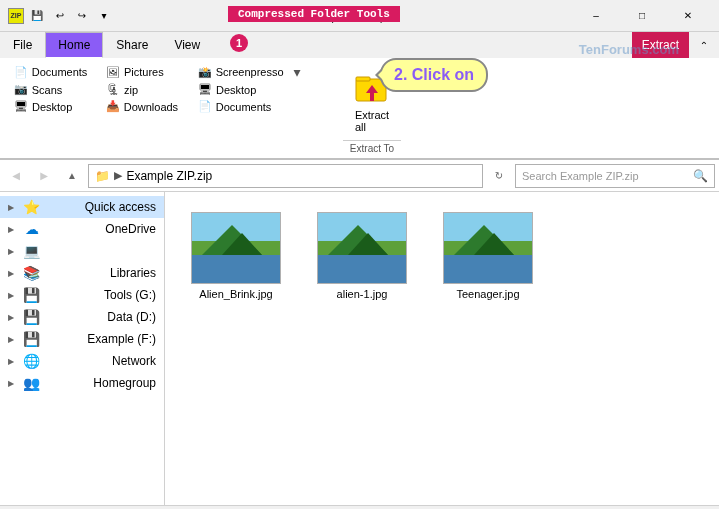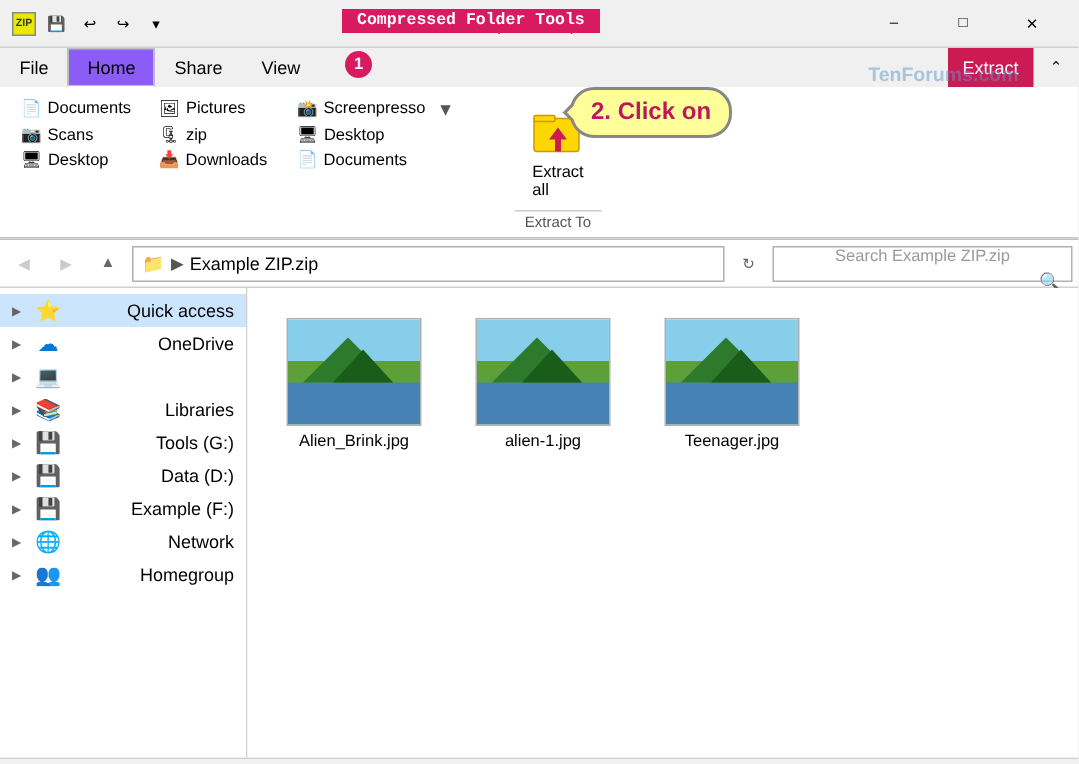--- a/index.html
+++ b/index.html
@@ -42,38 +42,38 @@
 
     .extract-to-section { display: flex; flex-direction: column; align-items: center; padding: 0 8px; }
     .extract-btn { display: flex; flex-direction: column; align-items: center; gap: 2px; padding: 4px 8px; cursor: pointer; border: 1px solid transparent; }
     .extract-icon { width: 40px; height: 40px; position: relative; }
     .section-label { font-size: 10px; color: #555; text-align: center; border-top: 1px solid #ccc; width: 100%; padding-top: 2px; margin-top: 2px; }
 
     
     .tooltip-bubble {
       position: absolute; left: 380px; top: 58px;
       background: #ffff99; border: 2px solid #888; border-radius: 16px;
-      padding: 6px 12px; font-size: 16px; font-weight: bold; color: #be185d;
+      padding: 6px 12px; font-size: 16px; font-weight: bold; color: #8b5cf6;
       z-index: 20; white-space: nowrap;
     }
     .tooltip-bubble::before {
       content: ''; position: absolute; left: -14px; top: 50%; transform: translateY(-50%);
       border: 7px solid transparent; border-right-color: #888;
     }
     .tooltip-bubble::after {
       content: ''; position: absolute; left: -10px; top: 50%; transform: translateY(-50%);
       border: 6px solid transparent; border-right-color: #ffff99;
     }
 
     
     .address-bar { display: flex; align-items: center; height: 32px; background: white; border-bottom: 1px solid #d0d0d0; padding: 0 4px; gap: 4px; }
     .nav-btn { width: 24px; height: 24px; display: flex; align-items: center; justify-content: center; cursor: pointer; border-radius: 2px; font-size: 10px; color: #666; }
     .nav-btn.disabled { color: #ccc; cursor: default; }
     .address-path { flex: 1; display: flex; align-items: center; border: 1px solid #b0b0b0; height: 24px; padding: 0 6px; background: white; gap: 4px; }
-    .search-box { width: 200px; border: 1px solid #b0b0b0; height: 24px; display: flex; align-items: center; padding: 0 6px; gap: 4px; flex-direction: column; }
+    .search-box { width: 200px; border: 1px solid #b0b0b0; height: 24px; display: flex; align-items: center; padding: 0 6px; gap: 4px; }
 
     
     .main-area { display: flex; height: calc(509px - 32px - 26px - 82px - 32px - 24px); }
 
     
     .sidebar { width: 165px; border-right: 1px solid #d0d0d0; background: white; overflow-y: auto; padding: 4px 0; }
     .sidebar-item { display: flex; align-items: center; gap: 4px; padding: 3px 8px; cursor: pointer; font-size: 12px; }
     .sidebar-item .expand-arrow { width: 12px; font-size: 8px; color: #666; }
     .sidebar-item .item-icon { width: 16px; height: 16px; display: flex; align-items: center; justify-content: center; font-size: 14px; }
     .sidebar-item.active { background: #cce5ff; }

